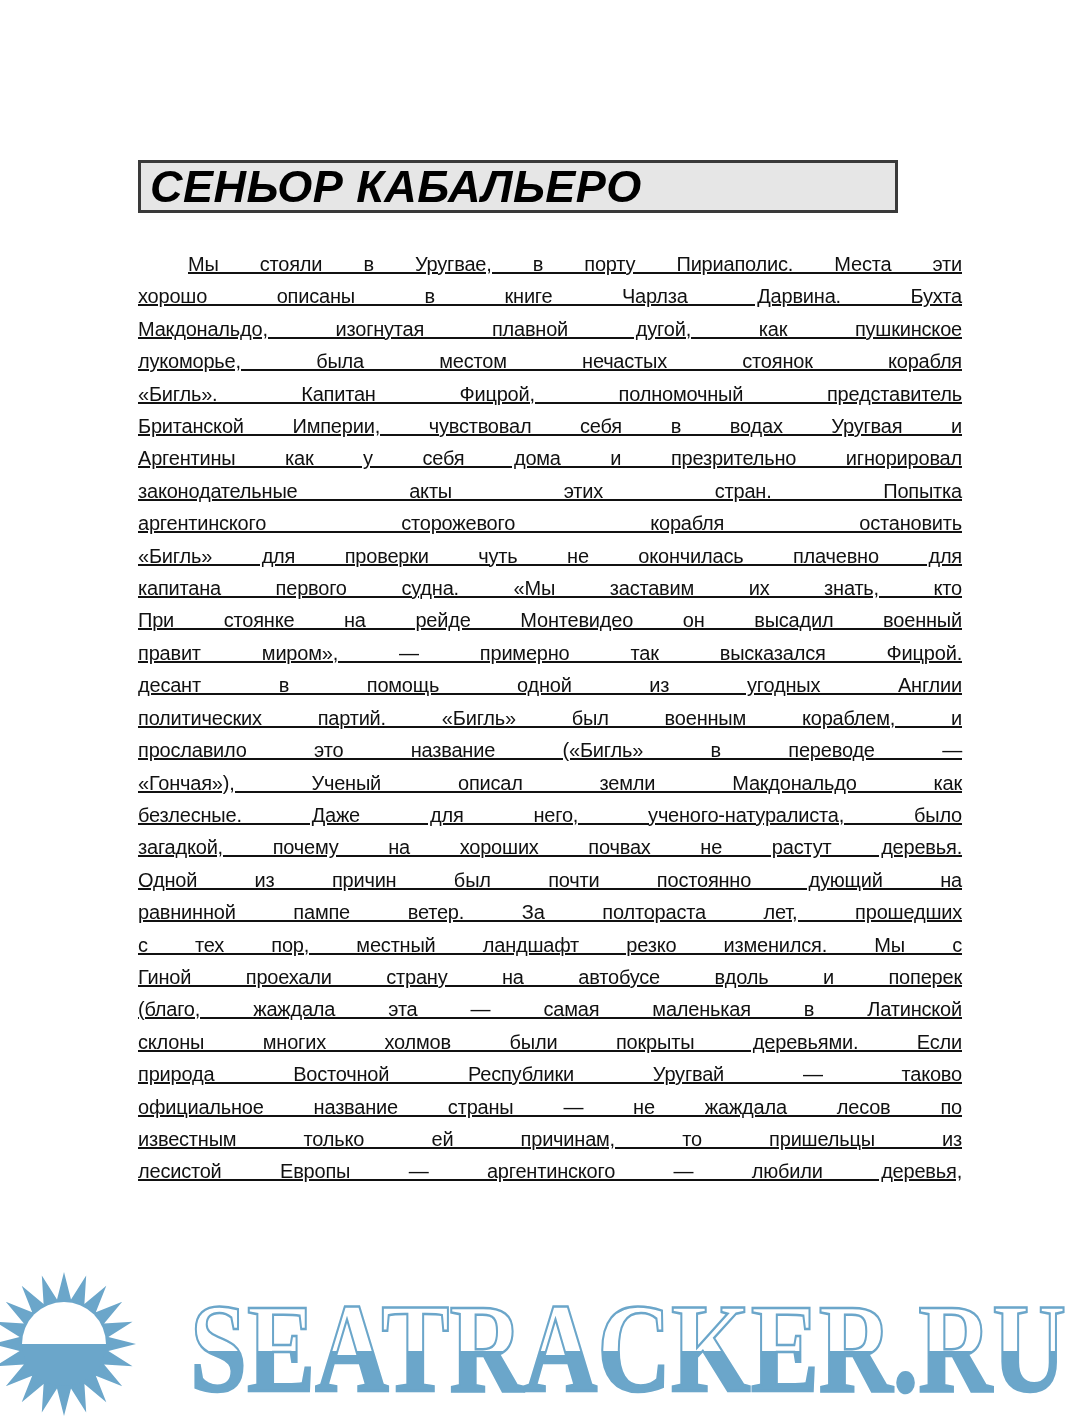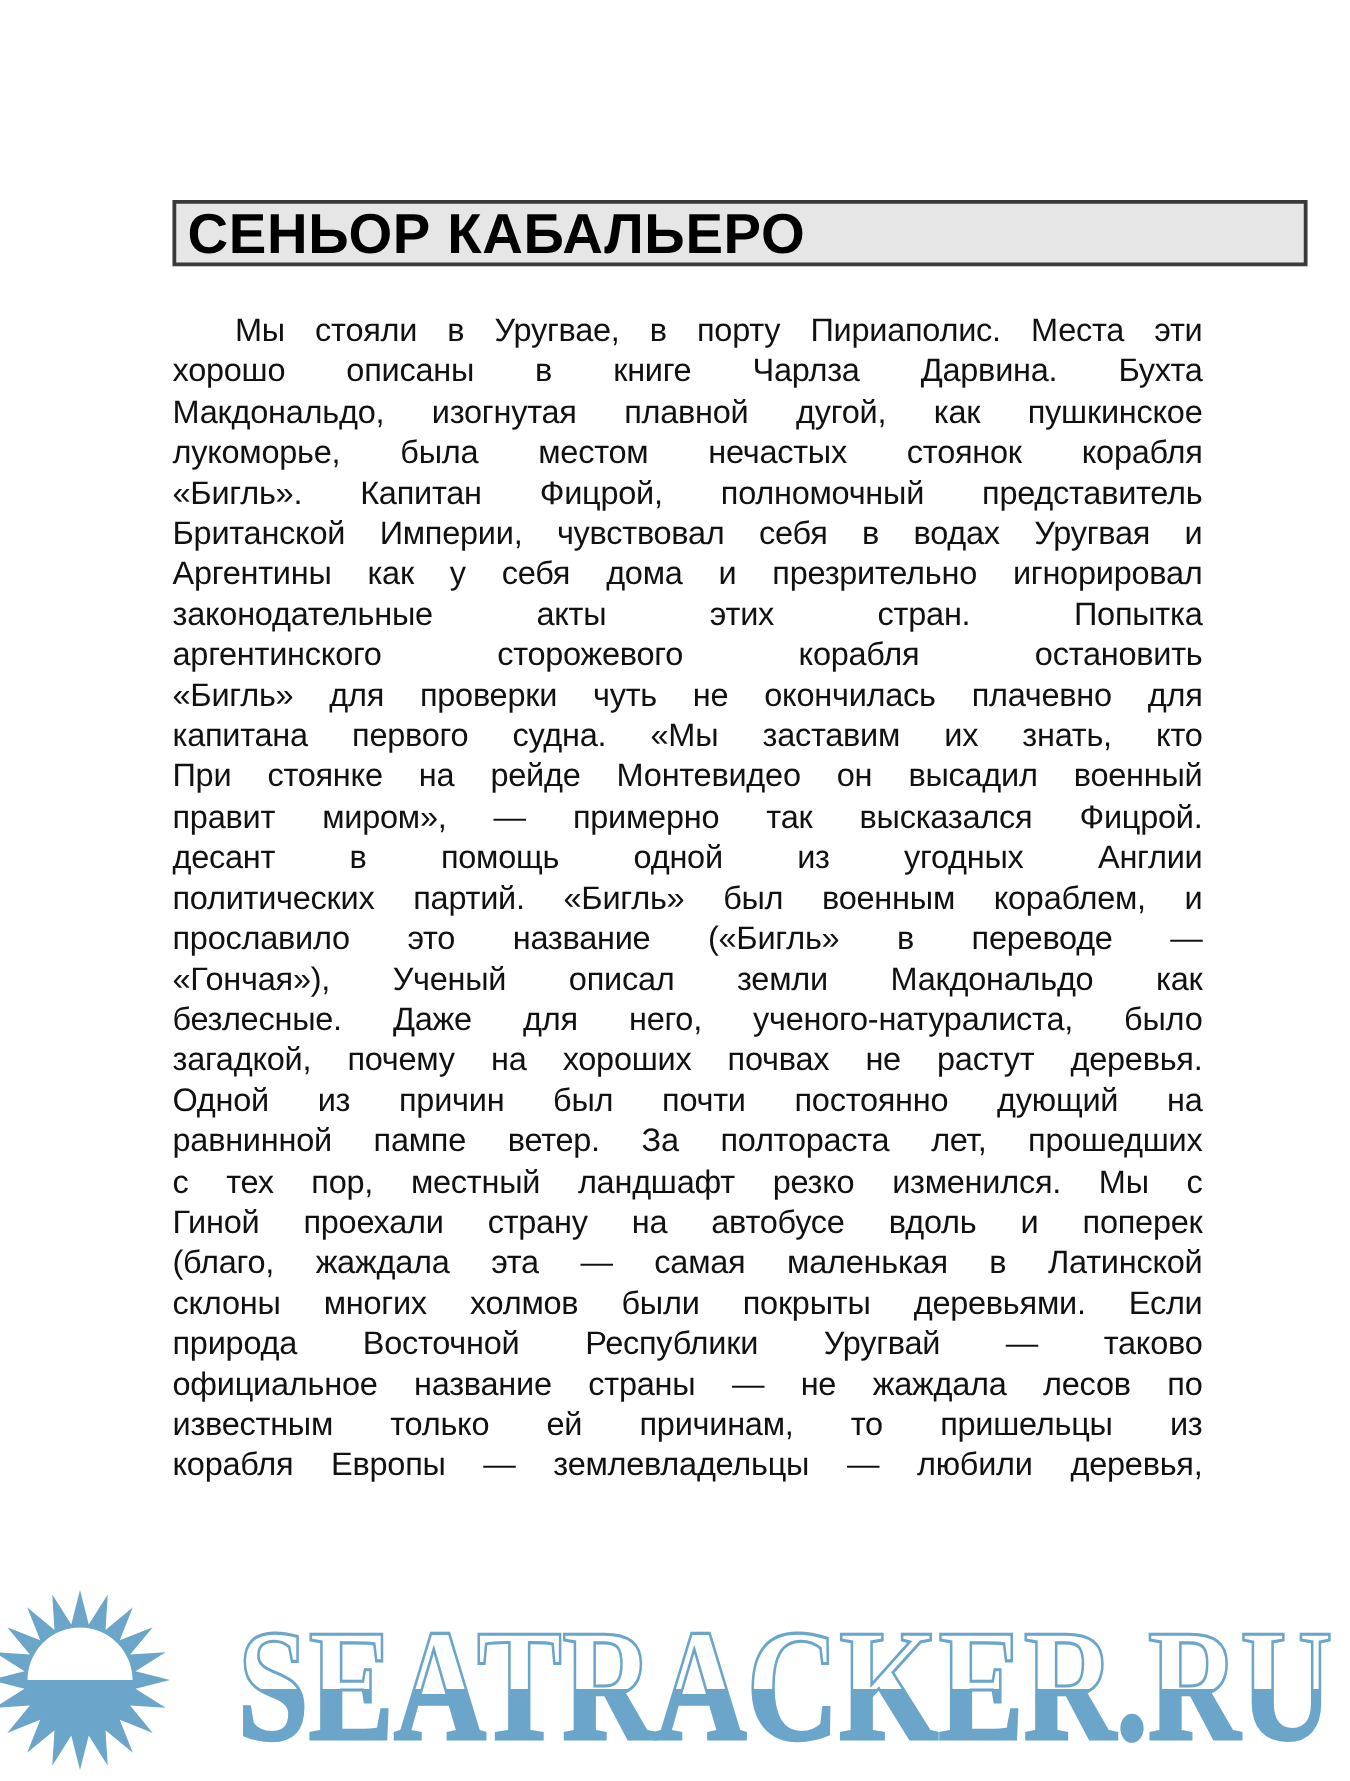--- a/index.html
+++ b/index.html
@@ -15,49 +15,51 @@
     position:relative;
     width:1080px;height:1425px;
     margin:0 auto;
     background:var(--page-bg,#fff);
     overflow:hidden;
     font-family:"Liberation Sans",sans-serif;
   }
   .title-box{
     position:absolute;
     left:138px;top:160px;
-    width:908px;height:53px;
+    width:760px;height:53px;
     box-sizing:border-box;
     background:var(--title-box-bg,#e6e6e6);
     border:3px solid var(--title-box-border,#3a3a3a);
     display:flex;align-items:center;
     padding-left:9px;
+    font-style:italic;
   }
   .title-box h1{
     margin:0;
     font-size:45px;
     font-weight:bold;
     color:#000;
     letter-spacing:0.5px;
     white-space:nowrap;
     font-family:"Liberation Sans",sans-serif;
   }
   .body-text{
     position:absolute;
     left:138px;top:248px;
     width:824px;
   }
   .body-line{
-    font-size:26px;
+    font-size:20px;
     line-height:32.4px;
     color:var(--text-color,#111);
     text-align:justify;
     text-align-last:justify;
     white-space:nowrap; 
     letter-spacing:-0.2px;
+    text-decoration:underline;
   }
   .body-line.indent{padding-left:50px;}
   .watermark{
     position:absolute;
     left:0;top:1262px;
     width:1080px;height:163px;
   }
   .wm-solid{fill:var(--watermark-blue,#6ba6ca);}
   .wm-white{fill:#ffffff;}
   .wm-text{
@@ -100,21 +102,21 @@
       <div class="body-line">загадкой, почему на хороших почвах не растут деревья.</div>
       <div class="body-line">Одной из причин был почти постоянно дующий на</div>
       <div class="body-line">равнинной пампе ветер. За полтораста лет, прошедших</div>
       <div class="body-line">с тех пор, местный ландшафт резко изменился. Мы с</div>
       <div class="body-line">Гиной проехали страну на автобусе вдоль и поперек</div>
       <div class="body-line">(благо, жаждала эта — самая маленькая в Латинской</div>
       <div class="body-line">склоны многих холмов были покрыты деревьями. Если</div>
       <div class="body-line">природа Восточной Республики Уругвай — таково</div>
       <div class="body-line">официальное название страны — не жаждала лесов по</div>
       <div class="body-line">известным только ей причинам, то пришельцы из</div>
-      <div class="body-line">корабля Европы — землевладельцы — любили деревья,</div>
+      <div class="body-line">лесистой Европы — аргентинского — любили деревья,</div>
     </div>
 
   <svg class="watermark" viewBox="0 0 1080 163" xmlns="http://www.w3.org/2000/svg">
     <defs>
       <linearGradient id="wm-grad" x1="0" y1="0" x2="0" y2="1">
         <stop class="grad-white" offset="0"></stop>
         <stop class="grad-white" offset="0.52"></stop>
         <stop class="grad-blue" offset="0.52"></stop>
         <stop class="grad-blue" offset="1"></stop>
       </linearGradient>

